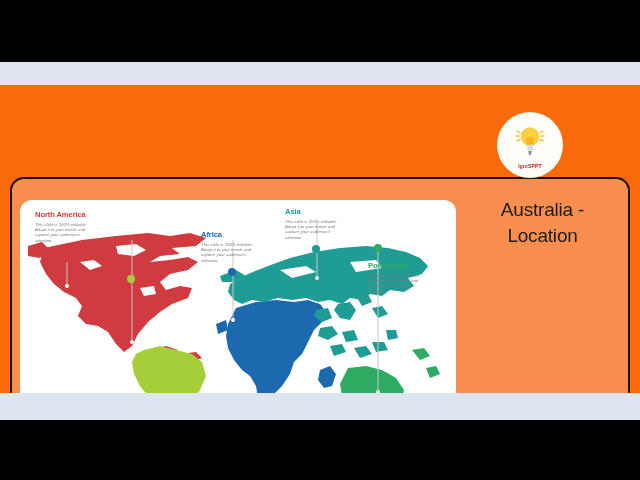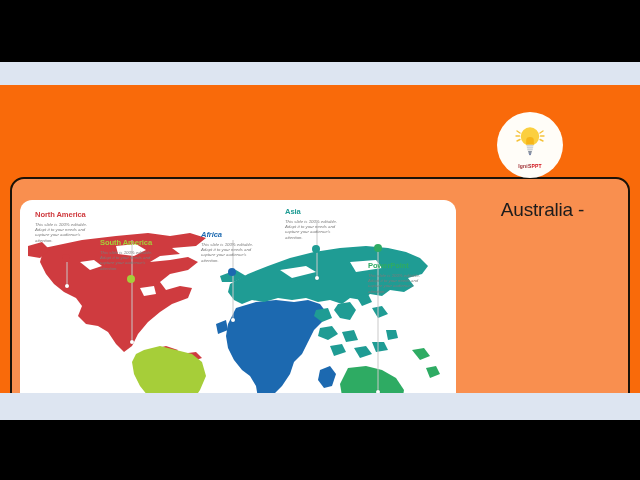--- a/index.html
+++ b/index.html
@@ -159,28 +159,24 @@
         <div class="c-pin" style="left:211px; top:118px;"></div>
         <div class="c-pin" style="left:295px; top:76px;"></div>
         <div class="c-pin" style="left:356px; top:190px;"></div>
 
         <div class="callout" style="left:15px; top:10px;">
           <div class="c-title" style="color:#cf3b3f;">North America</div>
           <div class="c-body">This slide is 100% editable. Adapt it to your needs and capture your audience's attention.</div>
         </div>
         <div class="c-dot" style="left:42px; top:54px; background:#cf3b3f;"></div>
 
-        <div class="callout" style="left:80px; top:38px;">
-          <div class="c-title" style="color:#a6ce39;">South America</div>
-          <div class="c-body">This slide is 100% editable. Adapt it to your needs and capture your audience's attention.</div>
-        </div>
         <div class="c-dot" style="left:107px; top:75px; background:#a6ce39;"></div>
 
         <div class="callout" style="left:181px; top:30px;">
-          <div class="c-title" style="color:#1c69b0;font-style:italic;">Africa</div>
+          <div class="c-title" style="color:#1c69b0;">Africa</div>
           <div class="c-body">This slide is 100% editable. Adapt it to your needs and capture your audience's attention.</div>
         </div>
         <div class="c-dot" style="left:208px; top:68px; background:#1c69b0;"></div>
 
         <div class="callout" style="left:265px; top:7px;">
           <div class="c-title" style="color:#1f9c94;">Asia</div>
           <div class="c-body">This slide is 100% editable. Adapt it to your needs and capture your audience's attention.</div>
         </div>
         <div class="c-dot" style="left:292px; top:45px; background:#1f9c94;"></div>
 
@@ -211,18 +207,19 @@
       <rect x="13.8" y="24.8" width="6.4" height="1.6" rx="0.6" fill="#cfd4d8"></rect>
       <rect x="14.2" y="26.8" width="5.6" height="1.6" rx="0.6" fill="#cfd4d8"></rect>
       <path d="M15,29 L19,29 L18.2,31.4 L15.8,31.4 Z" fill="#8a93a0"></path>
       <path d="M15.6,31.6 L18.4,31.6 L17,33.6 Z" fill="#4a5b8c"></path>
     </svg>
     <div class="logo-word"><span class="lw-a">IgniS</span><span class="lw-b">PPT</span></div>
   </div>
 
   <div class="side-title">
     <div>Australia -</div>
+    <div>Location</div>
   </div>
 
   <div class="bar-blue-bottom"></div>
   <div class="bar-black-bottom"></div>
 
 </div>
 
 </body></html>

